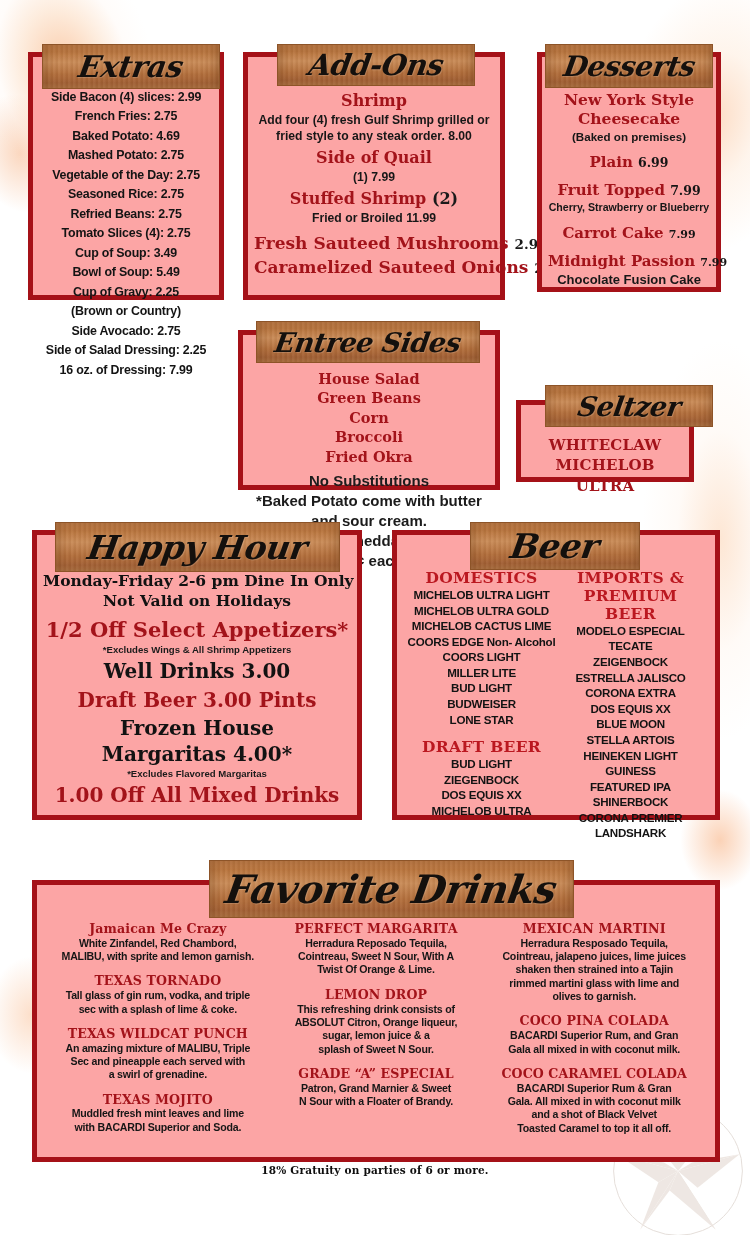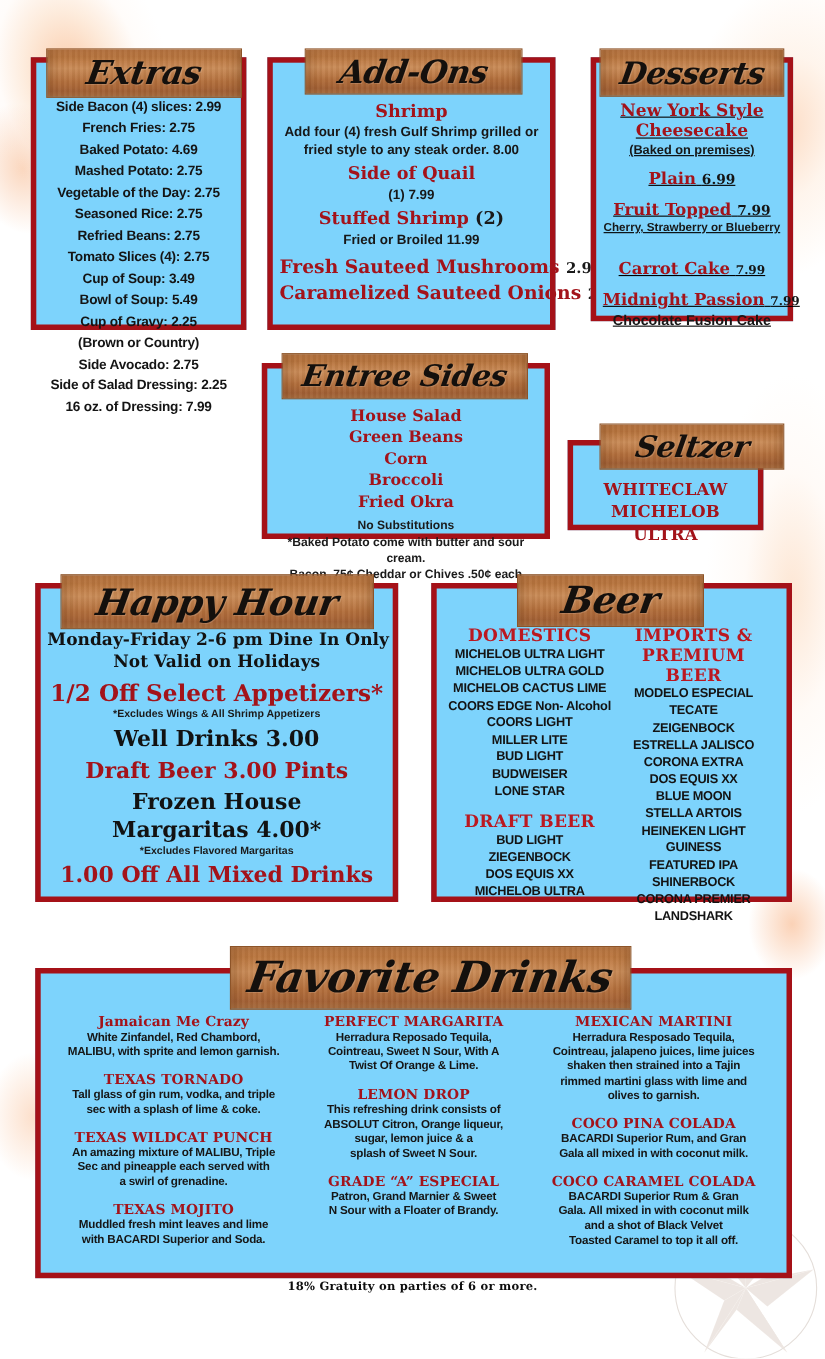--- a/index.html
+++ b/index.html
@@ -59,21 +59,21 @@
   .bg-star {
     position: absolute; right: 2px; bottom: -6px;
     width: 140px; height: 140px;
     opacity: 0.38;
     pointer-events: none;
   }
 
   
   .panel {
     position: absolute;
-    background: #7dd3fc;
+    background: #fca5a5;
     border: 5px solid #a51118;
     z-index: 2;
   }
   .panel-inner {
     position: relative;
     height: 100%;
     padding: 4px 6px 6px;
     text-align: center;
   }
 
@@ -120,39 +120,39 @@
   
   #addons { left: 243px; top: 52px; width: 262px; height: 248px; }
   #addons .list { margin-top: 30px; }
   #addons .h { font-family: "DejaVu Serif", serif; font-weight: bold; color: #a3131a; font-size: 16px; line-height: 1.3; }
   #addons .h .blk2 { color: #1a1a1a; }
   #addons .d { font-family: "Liberation Sans", sans-serif; font-weight: bold; color: #171717; font-size: 12.2px; line-height: 1.32; }
   #addons .big { font-family: "DejaVu Serif", serif; font-weight: bold; color: #a3131a; font-size: 17px; line-height: 1.32; white-space: nowrap; }
   #addons .big .pr { font-size: 13.5px; color: #1a1a1a; }
 
   
-  #desserts { left: 537px; top: 52px; width: 184px; height: 240px; text-decoration: underline; }
+  #desserts { left: 537px; top: 52px; width: 184px; height: 240px; }
   #desserts .list { margin-top: 30px; }
   #desserts .h { font-family: "DejaVu Serif", serif; font-weight: bold; color: #a3131a; font-size: 15.5px; line-height: 1.22; }
   #desserts .sub { font-family: "Liberation Sans", sans-serif; font-weight: bold; color: #171717; font-size: 11.6px; line-height: 1.3; }
   #desserts .row { font-family: "DejaVu Serif", serif; font-weight: bold; color: #a3131a; font-size: 15px; line-height: 1.3; white-space: nowrap; }
   #desserts .row .pr { color: #151515; font-size: 12.5px; }
   #desserts .row .pr-sm { color: #151515; font-size: 11px; }
 
   
   #entree { left: 238px; top: 330px; width: 262px; height: 160px; }
   #entree .cols { margin-top: 30px; display: flex; justify-content: center; gap: 20px; }
   #entree .col { }
   #entree .si {
     font-family: "DejaVu Serif", serif; font-weight: bold; color: #a3131a;
     font-size: 14.5px; line-height: 1.34; white-space: nowrap;
   }
   #entree .fine {
     font-family: "Liberation Sans", sans-serif; font-weight: bold;
-    font-size: 11px; color: #1b1b1b; line-height: 1.34; margin-top: 5px;
+    font-size: 15px; color: #1b1b1b; line-height: 1.34; margin-top: 5px;
   }
 
   
   #seltzer { left: 516px; top: 400px; width: 178px; height: 82px; }
   #seltzer .list { margin-top: 26px; }
   #seltzer .si {
     font-family: "DejaVu Serif", serif; font-weight: bold; color: #a3131a;
     font-size: 15px; line-height: 1.35; letter-spacing: 0.2px;
   }
 
@@ -280,21 +280,21 @@
         <div class="sub">(Baked on premises)</div>
         <div class="row" style="margin-top:9px;">
           <span>Plain</span>
           <span class="pr">6.99</span>
         </div>
         <div class="row" style="margin-top:9px;">
           <span>Fruit Topped</span>
           <span class="pr">7.99</span>
         </div>
         <div class="sub" style="font-size:10.6px;">Cherry, Strawberry or Blueberry</div>
-        <div class="row" style="margin-top:20px;">
+        <div class="row" style="margin-top:9px;">
           <span>Carrot Cake</span>
           <span class="pr-sm">7.99</span>
         </div>
         <div class="row" style="margin-top:9px;">
           <span>Midnight Passion</span>
           <span class="pr-sm">7.99</span>
         </div>
         <div class="sub" style="font-size:13px;">Chocolate Fusion Cake</div>
       </div>
     </div>

